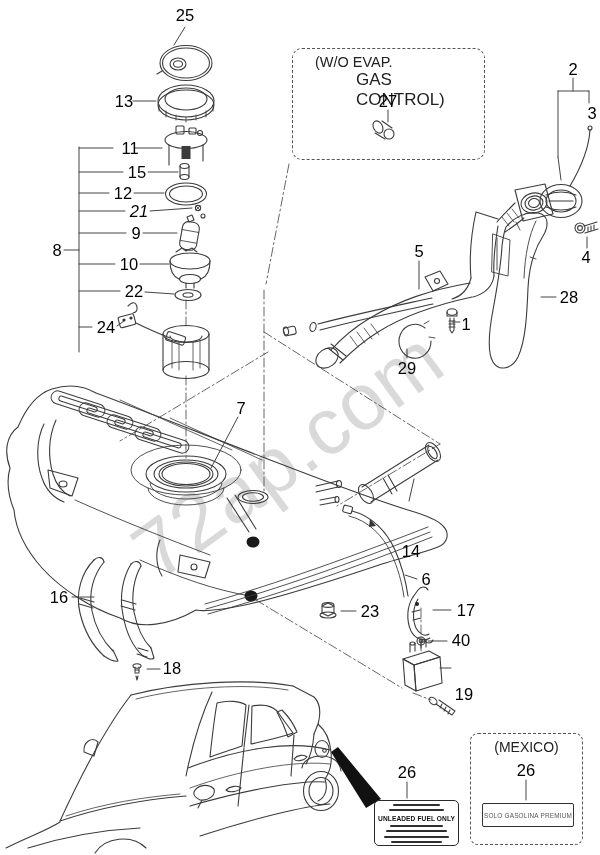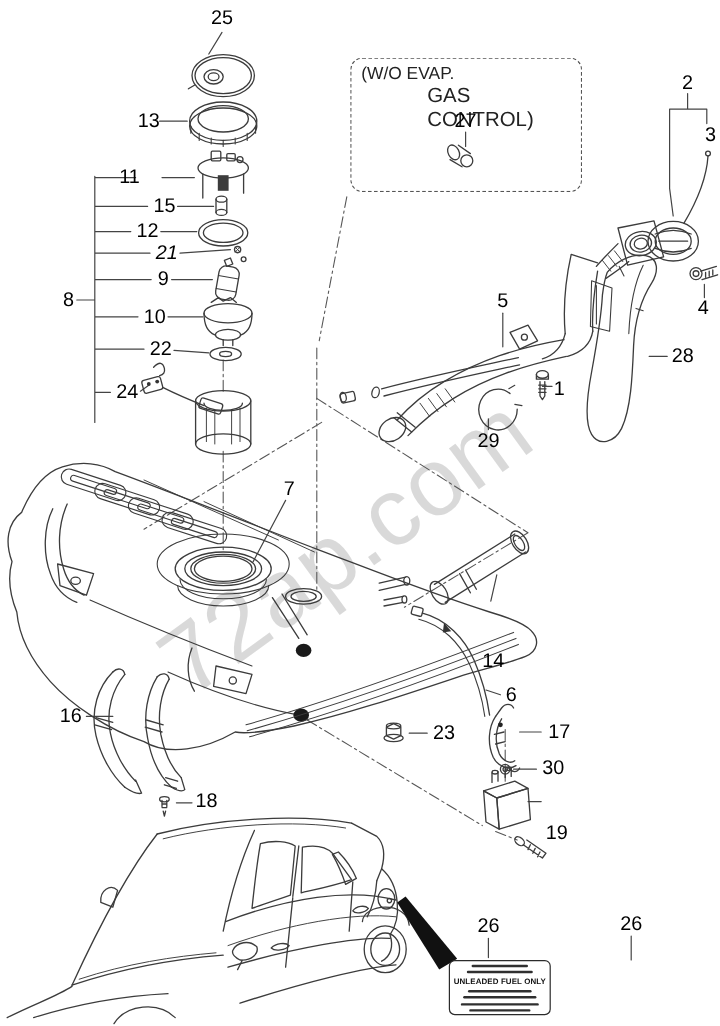--- a/index.html
+++ b/index.html
@@ -6,21 +6,21 @@
   .stage{position:relative;width:600px;height:855px;background:#fff;overflow:hidden;
          font-family:"Liberation Sans",sans-serif;}
   .watermark{position:absolute;left:288px;top:455px;transform:translate(-50%,-50%) rotate(-36deg);
              font-size:80px;letter-spacing:1px;color:#c3c3c3;opacity:.62;white-space:nowrap;
              font-family:"Liberation Sans",sans-serif;}
   svg.art{position:absolute;left:0;top:0;}
   .callout{position:absolute;transform:translate(-50%,-50%);font-size:16.5px;color:#000000;
            line-height:1;white-space:nowrap;}
   .box{position:absolute;border:1.6px dashed #555;border-radius:10px;box-sizing:border-box;color:#222;}
   .wo-evap{left:292px;top:48px;width:193px;height:112px;padding:5px 8px;}
-  .wo-evap .l1{font-size:14.5px;}
+  .wo-evap .l1{font-size:14.5px;margin-left:14px;}
   .wo-evap .l2{font-size:17px;margin-left:55px;}
   .mexico{left:470px;top:733px;width:113px;height:112px;border-radius:8px;}
   .mexico .title{font-size:14px;text-align:center;margin-top:5px;}
   .solo-label{position:absolute;left:11px;top:69px;width:90px;height:22px;border:1.2px solid #333;
               border-radius:2px;display:flex;align-items:center;justify-content:center;}
   .solo-label span{font-size:6.4px;color:#555;letter-spacing:.2px;white-space:nowrap;}
   .fuel-label{position:absolute;left:374px;top:800px;width:85px;height:46px;border:1.6px solid #2b2b2b;
               border-radius:5px;box-sizing:border-box;padding:3px 4px 2px;display:flex;
               flex-direction:column;align-items:center;justify-content:space-between;}
   .fuel-label .bar{height:2px;background:#2f2f2f;border-radius:1px;}
@@ -317,36 +317,42 @@
       <path d="M190 788 C240 770 295 760 330 764" stroke-width=".8"></path>
       <polygon points="331,752 338,747 381,799 366,808" fill="#111" stroke="none"></polygon>
     </g>
   </svg>
 
   <div class="box wo-evap">
     <div class="l1">(W/O EVAP.</div>
     <div class="l2">GAS CONTROL)</div>
   </div>
 
+  <div class="box mexico">
+    <div class="title">(MEXICO)</div>
+    <div class="solo-label">
+      <span>SOLO GASOLINA PREMIUM</span>
+    </div>
+  </div>
 
   <div class="fuel-label">
     <div class="bar w1"></div>
     <div class="bar w2"></div>
     <div class="txt">UNLEADED FUEL ONLY</div>
     <div class="bar w3"></div>
     <div class="bar w4"></div>
     <div class="bar w5"></div>
     <div class="bar w6"></div>
   </div>
 
   <div id="callouts">
       <div class="callout" style="left: 185px; top: 15px;">25</div>
       <div class="callout" style="left: 124px; top: 101px;">13</div>
       <div class="callout" style="left: 57px; top: 250px;">8</div>
-      <div class="callout" style="left: 108px; top: 148px;">11</div>
+      <div class="callout" style="left: 130px; top: 148px;">11</div>
       <div class="callout" style="left: 137px; top: 172px;">15</div>
       <div class="callout" style="left: 123px; top: 193px;">12</div>
       <div class="callout" style="left: 139px; top: 211px; font-style: italic;">21</div>
       <div class="callout" style="left: 136px; top: 233px;">9</div>
       <div class="callout" style="left: 129px; top: 264px;">10</div>
       <div class="callout" style="left: 134px; top: 291px;">22</div>
       <div class="callout" style="left: 106px; top: 327px;">24</div>
       <div class="callout" style="left: 388px; top: 101px;">27</div>
       <div class="callout" style="left: 573px; top: 69px;">2</div>
       <div class="callout" style="left: 592px; top: 113px;">3</div>
@@ -355,19 +361,19 @@
       <div class="callout" style="left: 419px; top: 251px;">5</div>
       <div class="callout" style="left: 466px; top: 324px;">1</div>
       <div class="callout" style="left: 407px; top: 368px;">29</div>
       <div class="callout" style="left: 241px; top: 408px;">7</div>
       <div class="callout" style="left: 411px; top: 511px; margin-top: 40px;">14</div>
       <div class="callout" style="left: 59px; top: 597px;">16</div>
       <div class="callout" style="left: 172px; top: 668px;">18</div>
       <div class="callout" style="left: 426px; top: 579px;">6</div>
       <div class="callout" style="left: 370px; top: 611px;">23</div>
       <div class="callout" style="left: 466px; top: 610px;">17</div>
-      <div class="callout" style="left: 461px; top: 640px;">30</div>
+      <div class="callout" style="left: 461px; top: 640px;">40</div>
       <div class="callout" style="left: 464px; top: 694px;">19</div>
       <div class="callout" style="left: 407px; top: 772px;">26</div>
       <div class="callout" style="left: 526px; top: 770px;">26</div>
     </div>
 
 </div>
 
 </body></html>

